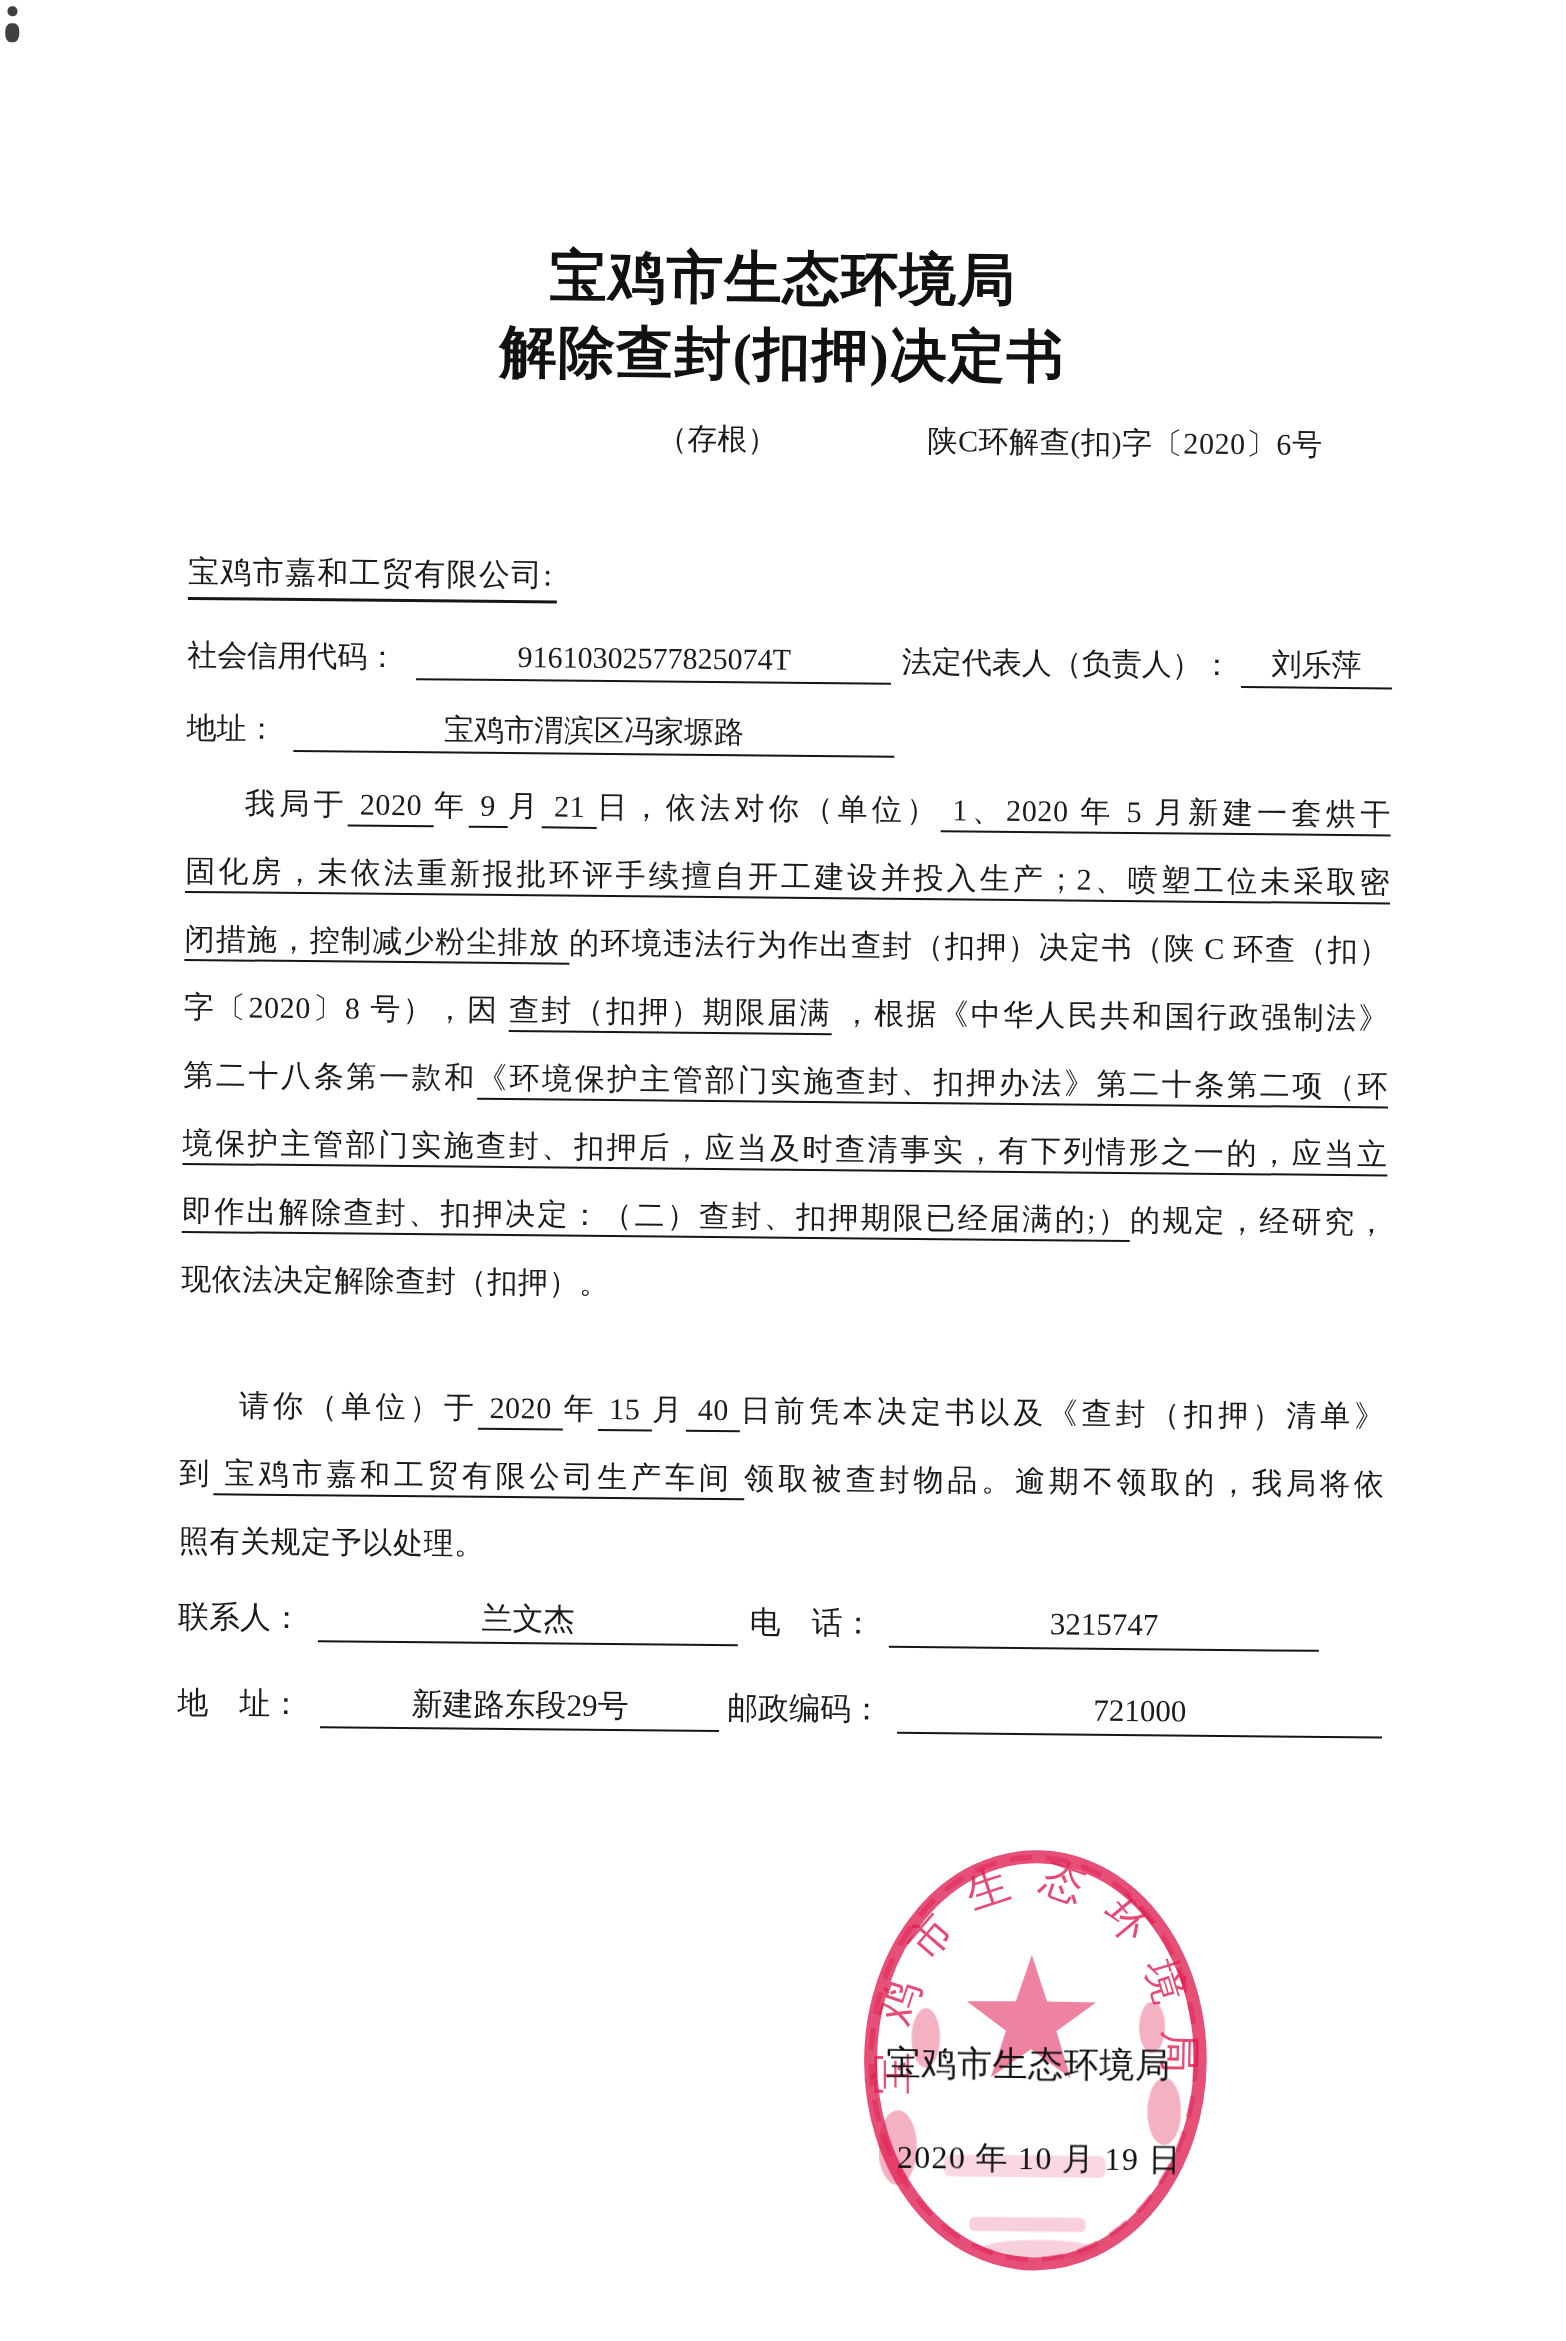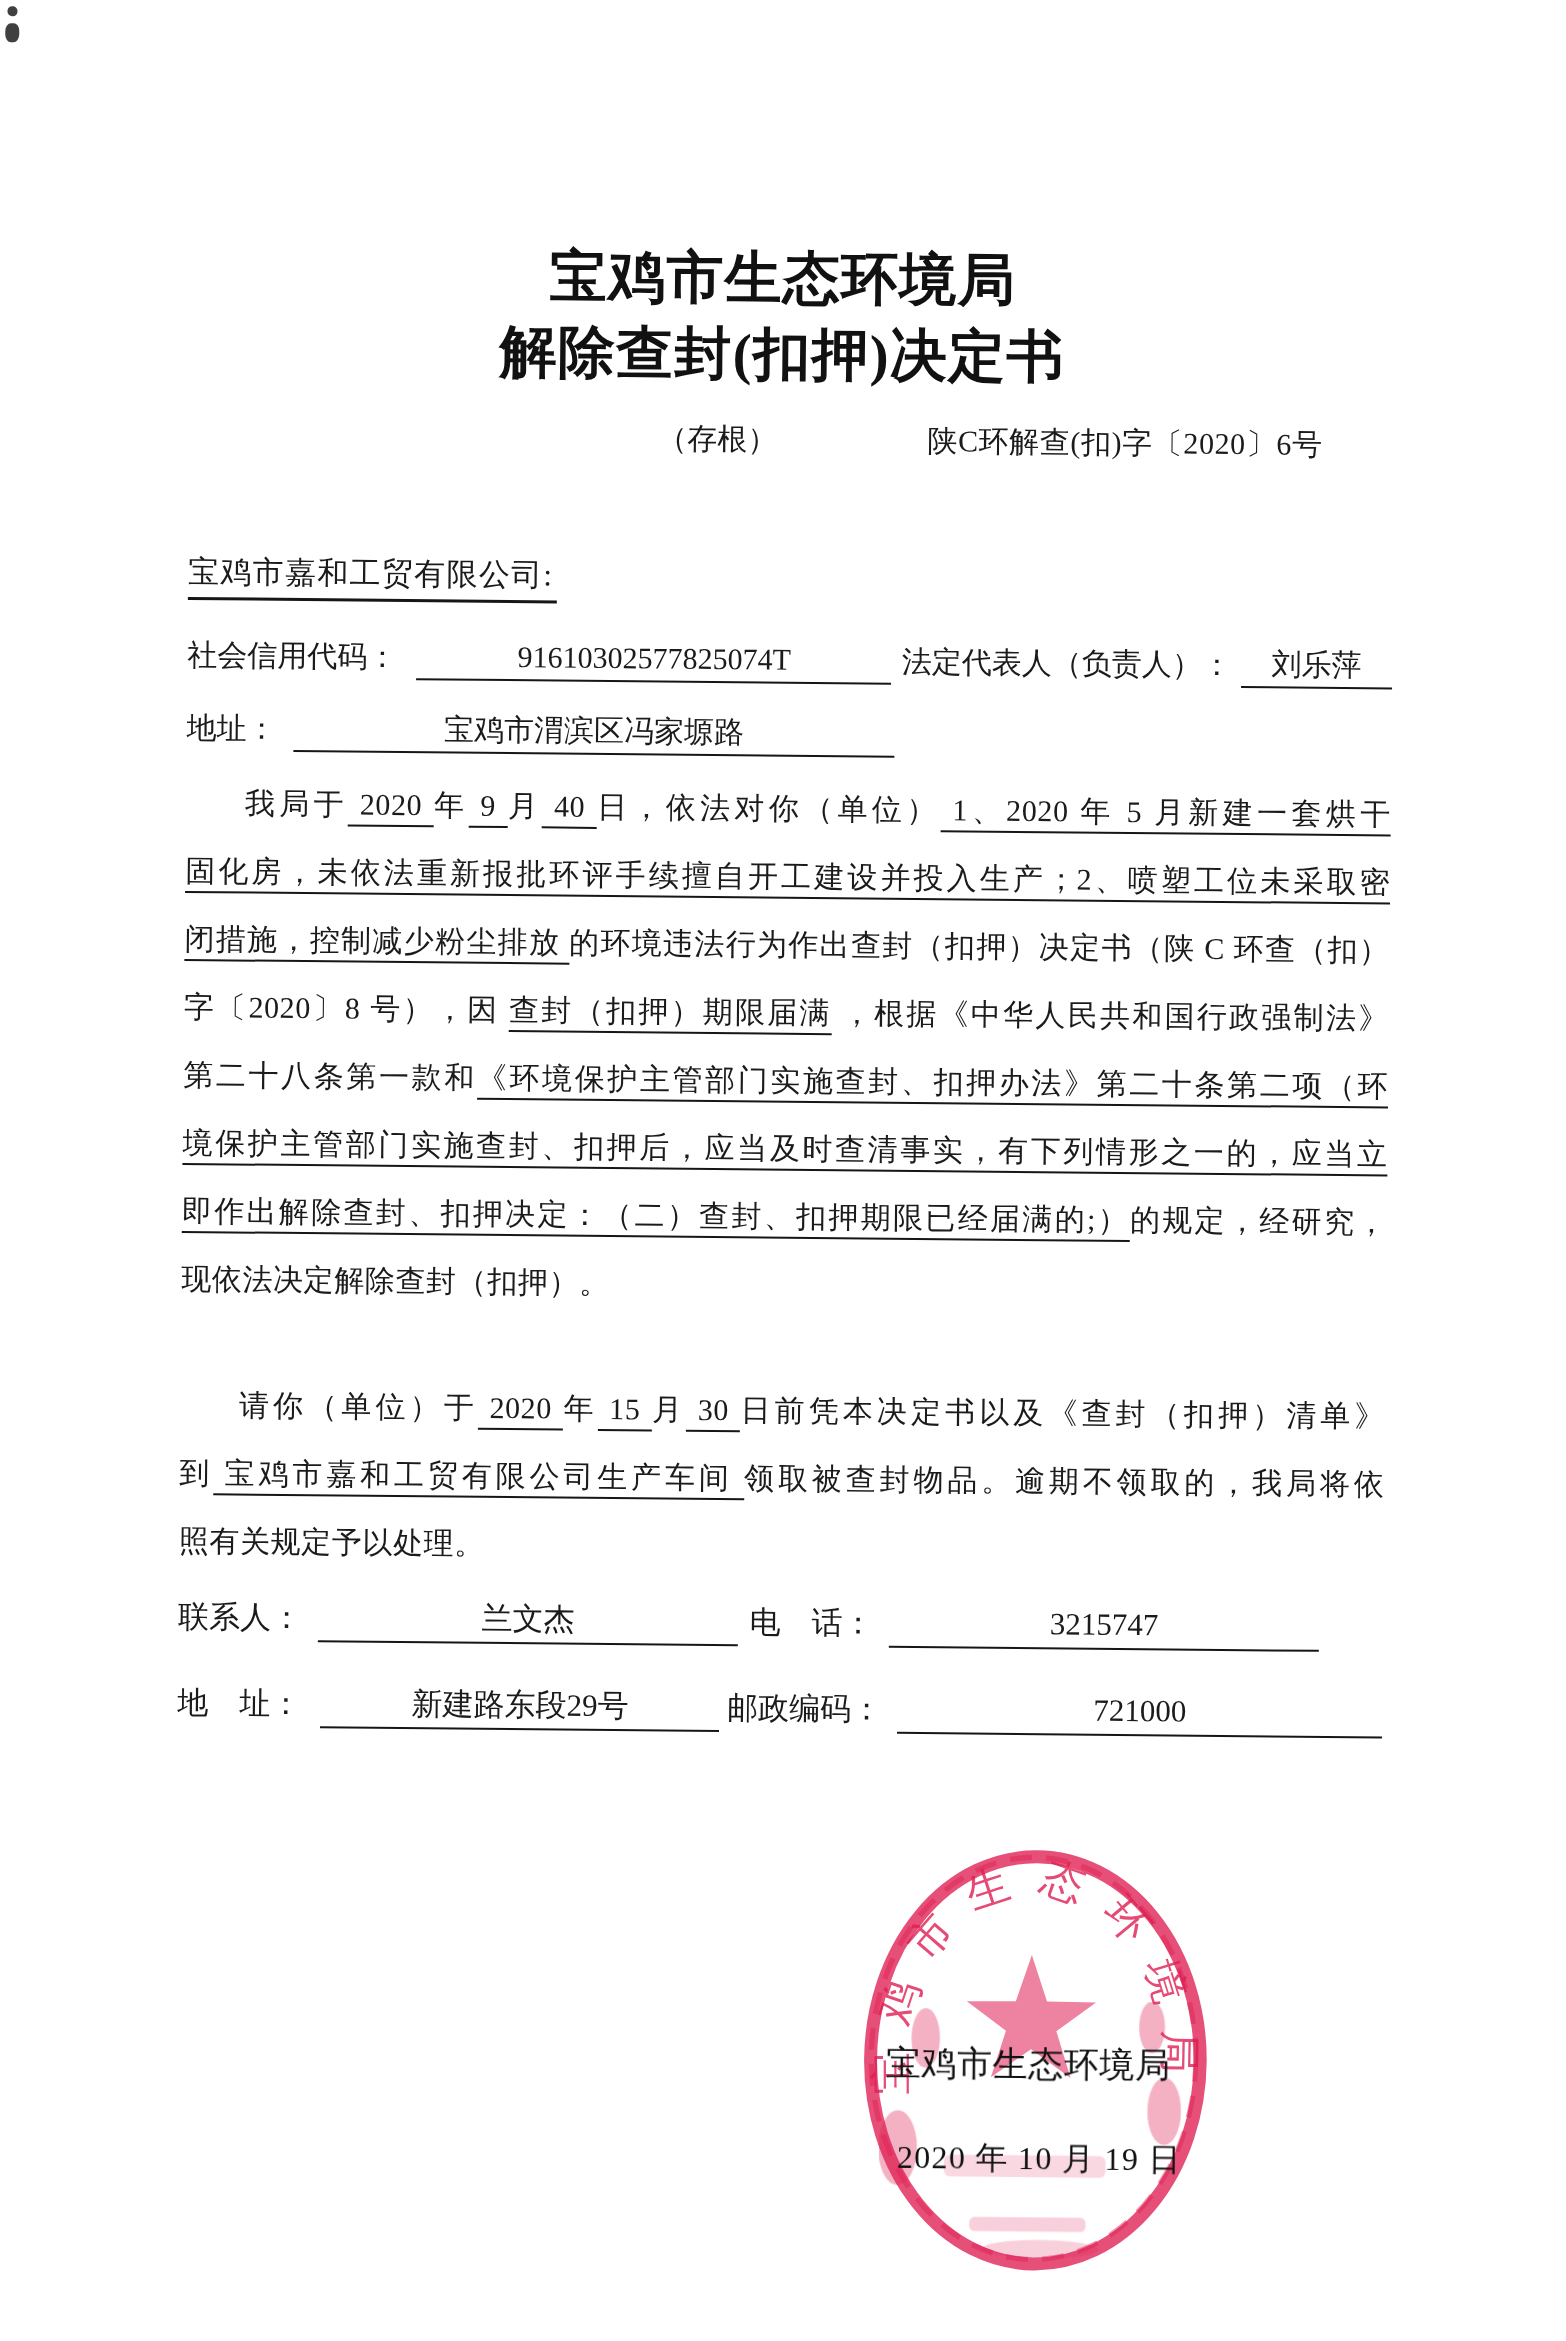--- a/index.html
+++ b/index.html
@@ -111,29 +111,29 @@
     <span class="lbl lbl2">法定代表人（负责人）：</span>
     <span class="field f2">刘乐萍</span>
   </div>
 
   <div class="frow addrrow">
     <span class="lbl">地址：</span>
     <span class="field f1">宝鸡市渭滨区冯家塬路</span>
   </div>
 
   <div class="bodyblock">
-      <div class="bl ind just"><span>我局于</span><span class="u"> 2020 </span><span>年</span><span class="u"> 9 </span><span>月</span><span class="u"> 40 </span><span>日，依法对你（单位）</span><span class="u"> 1、2020 年 5 月新建一套烘干</span></div>
+      <div class="bl ind just"><span>我局于</span><span class="u"> 2020 </span><span>年</span><span class="u"> 9 </span><span>月</span><span class="u"> 21 </span><span>日，依法对你（单位）</span><span class="u"> 1、2020 年 5 月新建一套烘干</span></div>
       <div class="bl just"><span class="u">固化房，未依法重新报批环评手续擅自开工建设并投入生产；2、喷塑工位未采取密</span></div>
       <div class="bl just"><span class="u">闭措施，控制减少粉尘排放 </span><span>的环境违法行为作出查封（扣押）决定书（陕 C 环查（扣）</span></div>
       <div class="bl just"><span>字〔2020〕8 号），因 </span><span class="u">查封（扣押）期限届满</span><span> ，根据《中华人民共和国行政强制法》</span></div>
       <div class="bl just"><span>第二十八条第一款和</span><span class="u">《环境保护主管部门实施查封、扣押办法》第二十条第二项（环</span></div>
       <div class="bl just"><span class="u">境保护主管部门实施查封、扣押后，应当及时查清事实，有下列情形之一的，应当立</span></div>
       <div class="bl just"><span class="u">即作出解除查封、扣押决定：（二）查封、扣押期限已经届满的;）</span><span>的规定，经研究，</span></div>
       <div class="bl"><span>现依法决定解除查封（扣押）。</span></div>
-      <div class="bl ind just p2"><span>请你（单位）于</span><span class="u"> 2020 </span><span>年</span><span class="u"> 15 </span><span>月</span><span class="u"> 30 </span><span>日前凭本决定书以及《查封（扣押）清单》</span></div>
+      <div class="bl ind just p2"><span>请你（单位）于</span><span class="u"> 2020 </span><span>年</span><span class="u"> 15 </span><span>月</span><span class="u"> 40 </span><span>日前凭本决定书以及《查封（扣押）清单》</span></div>
       <div class="bl just"><span>到</span><span class="u"> 宝鸡市嘉和工贸有限公司生产车间 </span><span>领取被查封物品。逾期不领取的，我局将依</span></div>
       <div class="bl"><span>照有关规定予以处理。</span></div>
     </div>
 
   <div class="frow crow contact1">
     <span class="lbl">联系人：</span>
     <span class="field f1">兰文杰</span>
     <span class="lbl lbl2">电　话：</span>
     <span class="field f2">3215747</span>
   </div>

